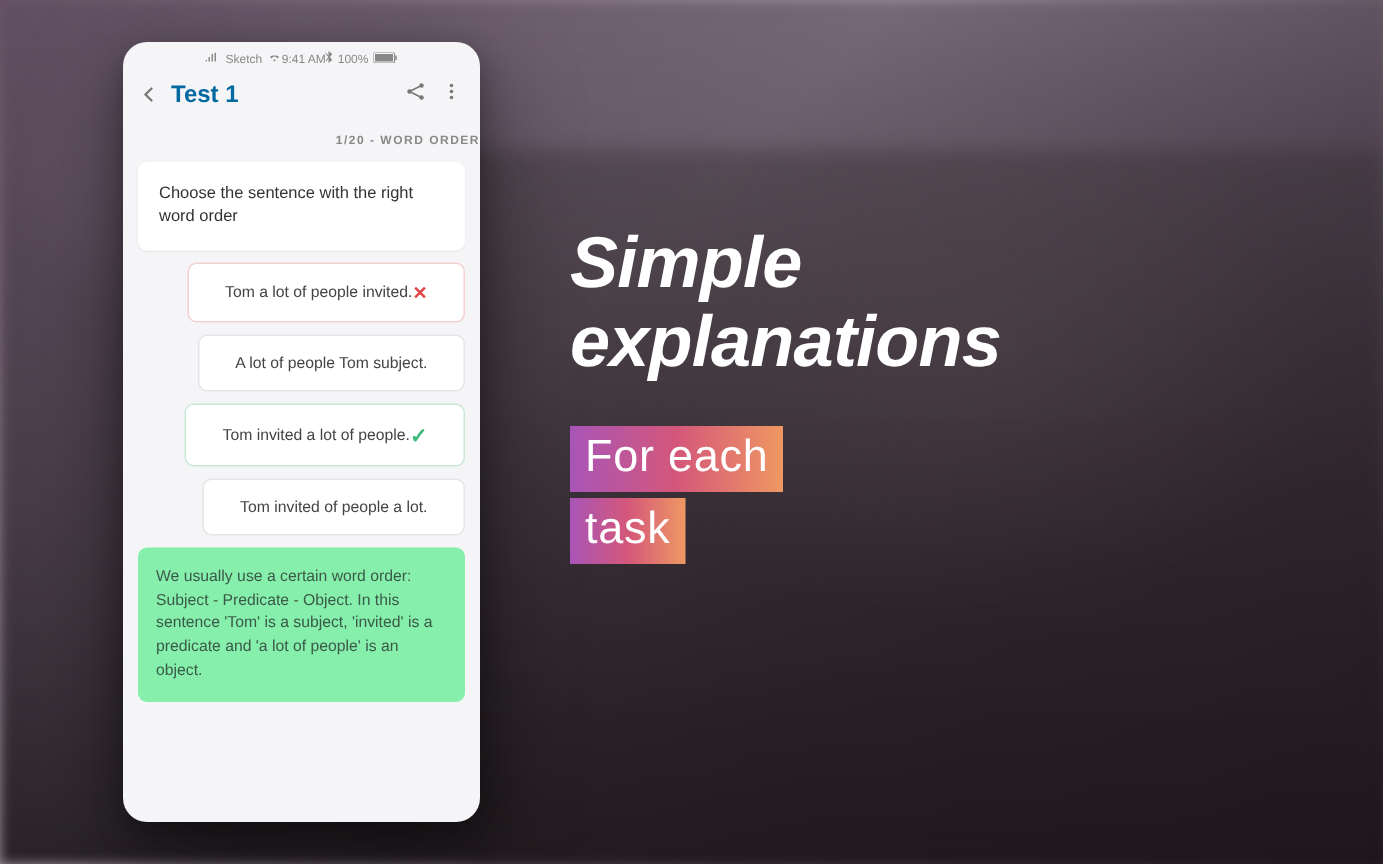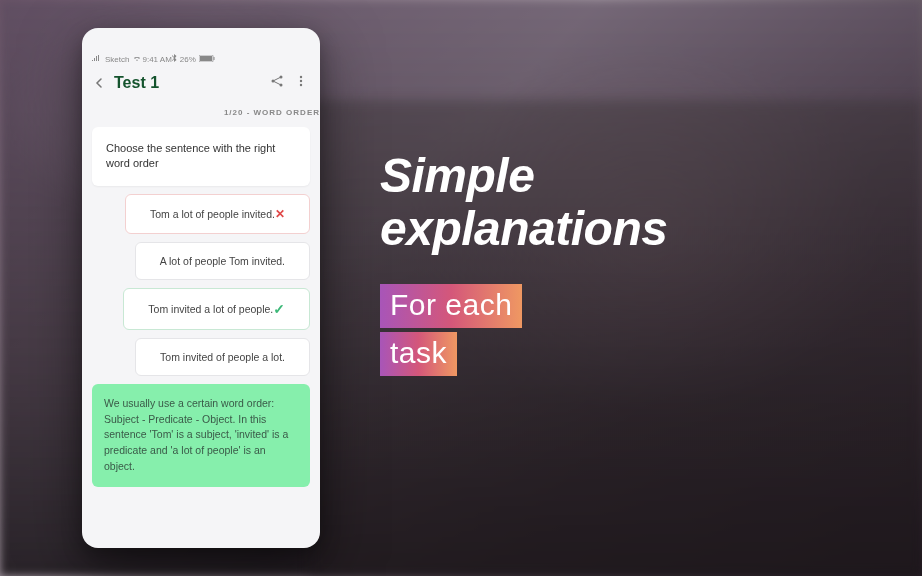--- a/index.html
+++ b/index.html
@@ -38,36 +38,35 @@
   height: 520px;
   background: #f5f5f7;
   border-radius: 16px;
   box-shadow: 0 20px 60px rgba(0,0,0,0.5), 0 8px 20px rgba(0,0,0,0.3);
   overflow: hidden;
   display: flex;
   flex-direction: column;
 }
 .status-bar {
   display: flex;
-  justify-content: flex-start;
+  justify-content: center;
   align-items: center;
   padding: 6px 10px 2px;
   font-size: 8px;
   color: #888;
-  margin-top: 20px;
 }
 .status-left, .status-right { display: flex; align-items: center; gap: 3px; }
 .app-header {
   display: flex;
   align-items: center;
   padding: 8px 12px 12px;
   gap: 10px;
 }
 .back-icon { width: 10px; height: 10px; color: #777; }
-.app-title { font-size: 16px; font-weight: 700; color: #14532d; flex: 1; }
+.app-title { font-size: 16px; font-weight: 700; color: #0369a1; flex: 1; }
 .share-icon, .more-icon { width: 14px; height: 14px; color: #777; }
 .progress-label {
   text-align: right;
   font-size: 8px;
   letter-spacing: 1px;
   color: #888;
   font-weight: 600;
   padding: 4px 0 10px;
 }
 .content { padding: 0 10px; display: flex; flex-direction: column; gap: 8px; align-items: flex-end; }
@@ -154,21 +153,21 @@
           </svg>
       </span>
     </div>
     <div>9:41 AM</div>
     <div class="status-right">
       <span>
         <svg width="5" height="8" viewBox="0 0 5 8">
             <path d="M2 0v3L0 1l-.5.5L2 4 0 6.5.5 7 2 5v3l2.5-2L3 4l1.5-2z" fill="#888"></path>
           </svg>
       </span>
-      <span>26%</span>
+      <span>100%</span>
       <span>
         <svg width="16" height="7" viewBox="0 0 16 7">
             <rect x="0" y="0" width="14" height="7" rx="1" fill="none" stroke="#888" stroke-width="0.7"></rect>
             <rect x="1" y="1" width="12" height="5" fill="#888"></rect>
             <rect x="14.5" y="2" width="1" height="3" fill="#888"></rect>
           </svg>
       </span>
     </div>
   </div>
 
@@ -201,21 +200,21 @@
   <div class="content">
     <div class="question-card">
       <span>Choose the sentence with the right word order</span>
     </div>
 
     <div class="answer wrong">
       <span>Tom a lot of people invited.</span>
       <span class="mark-wrong">✕</span>
     </div>
     <div class="answer">
-      <span>A lot of people Tom invited.</span>
+      <span>A lot of people Tom subject.</span>
     </div>
     <div class="answer correct">
       <span>Tom invited a lot of people.</span>
       <span class="mark-correct">✓</span>
     </div>
     <div class="answer">
       <span>Tom invited of people a lot.</span>
     </div>
 
     <div class="explanation">

